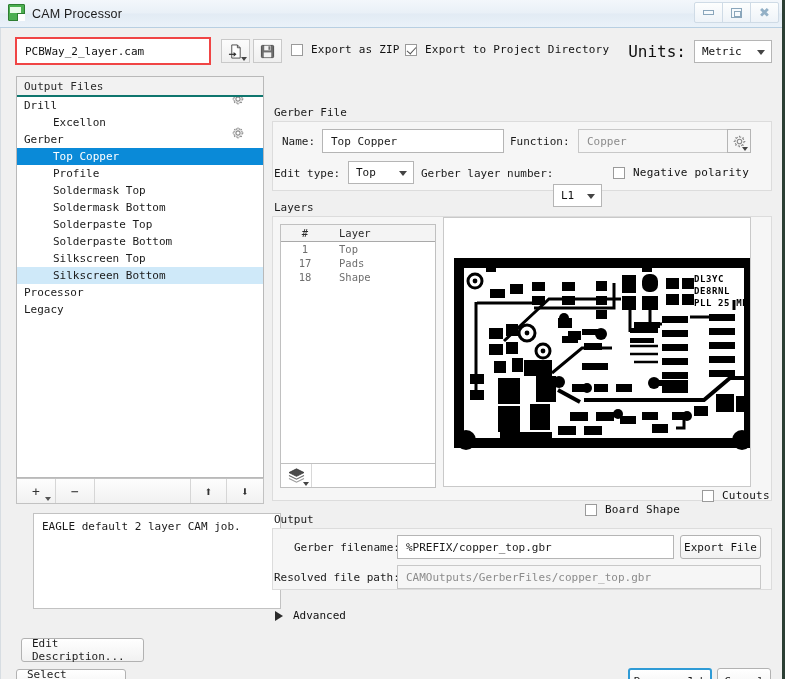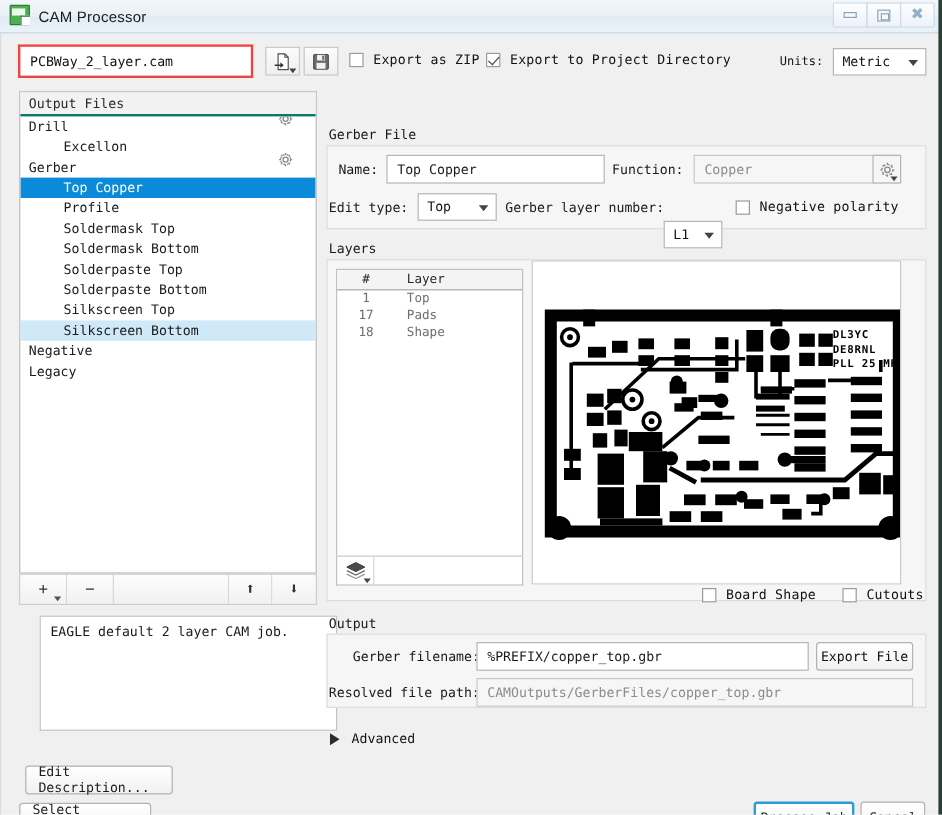--- a/index.html
+++ b/index.html
@@ -102,21 +102,21 @@
     content: "";
     position: absolute; left: 3px; top: 0px; width: 4px; height: 8px;
     border: solid #555; border-width: 0 1.6px 1.6px 0;
     transform: rotate(42deg);
   }
   .chkline { display: flex; align-items: center; gap: 8px; position: absolute; }
   .chkline span { font-size: 11px; letter-spacing: .2px; }
   #chk-zip { left: 276px; top: 6px; }
   #chk-proj { left: 390px; top: 6px; }
   .units-wrap { position: absolute; right: 0; top: 3px; display: flex; align-items: center; gap: 8px; }
-  .units-label { font-size: 10px; }
+  .units-label { font-size: 16px; }
   .combo {
     height: 23px; border: 1px solid #b5b5b5; background: #fff;
     display: flex; align-items: center; padding-left: 7px; padding-right: 4px;
     position: relative; font-size: 11px;
   }
   .combo .cb-caret {
     position: absolute; right: 6px; top: 50%; margin-top: -2px;
     width: 0; height: 0;
     border-left: 4px solid transparent; border-right: 4px solid transparent;
     border-top: 5px solid #444;
@@ -242,21 +242,21 @@
     display: flex; align-items: center; justify-content: center; position: relative;
   }
 
   .preview {
     position: absolute; left: 442px; top: 189px; width: 308px; height: 270px;
     background: #ffffff; border: 1px solid #c9c9c9;
     overflow: hidden;
   }
   .preview svg { display: block; }
 
-  #chk-boardshape { left: 584px; top: 461px; justify-content: space-between; }
+  #chk-boardshape { left: 584px; top: 475px; justify-content: space-between; }
   #chk-cutouts { left: 701px; top: 461px; }
 
   #output-title { left: 273px; top: 485px; }
   #output-box { left: 271px; top: 500px; width: 500px; height: 62px; }
 
   #lbl-gfn { left: 293px; top: 513px; }
   #in-gfn { left: 396px; top: 507px; width: 277px; }
   #btn-exportfile {
     position: absolute; left: 679px; top: 507px; width: 81px; height: 24px;
     border: 1px solid #b2b2b2; border-radius: 3px;
@@ -409,21 +409,21 @@
           <div class="tree-row indent">
             <span>Solderpaste Bottom</span>
           </div>
           <div class="tree-row indent">
             <span>Silkscreen Top</span>
           </div>
           <div class="tree-row indent sel2">
             <span>Silkscreen Bottom</span>
           </div>
           <div class="tree-row">
-            <span>Negative</span>
+            <span>Processor</span>
           </div>
           <div class="tree-row">
             <span>Legacy</span>
           </div>
         </div>
     </div>
 
     <div class="tree-tools">
       <div class="tt-btn">
         <span>+</span>

